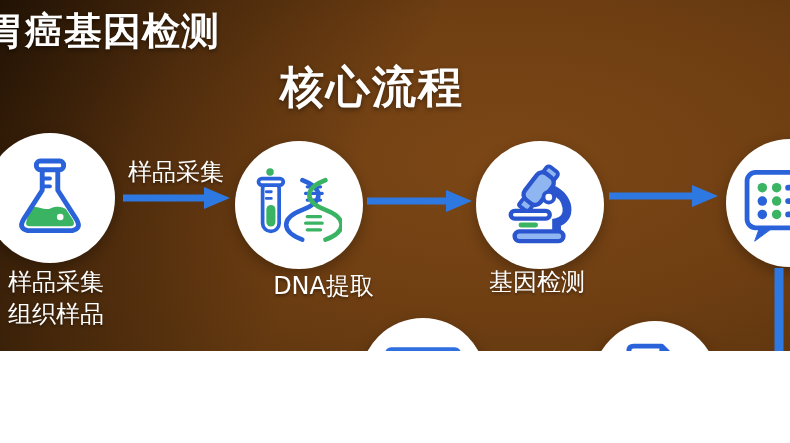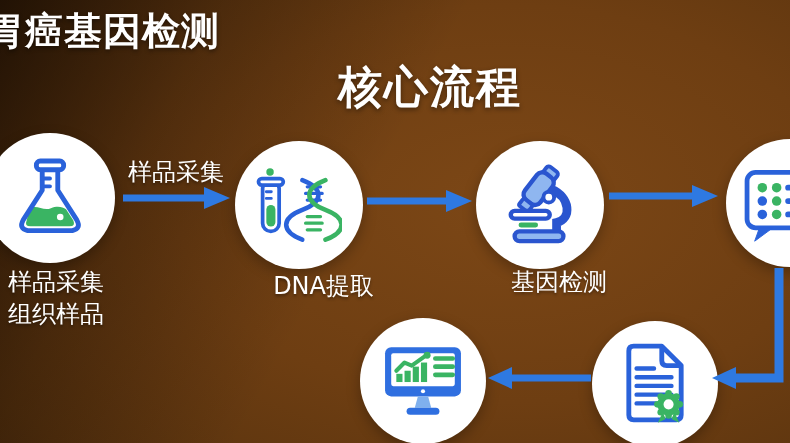--- a/index.html
+++ b/index.html
@@ -1,31 +1,31 @@
 <!DOCTYPE html>
 <html><head>
 <meta charset="utf-8">
 <style>
   html,body{margin:0;padding:0;}
   .stage{
-    position:relative; width:790px; height:443px; overflow:hidden;
+    position:relative; width:790px; height:351px; overflow:hidden;
     font-family:"DejaVu Sans","Liberation Sans",sans-serif;
     background:
       linear-gradient(118deg, rgba(8,3,0,0.68) 0%, rgba(8,3,0,0.28) 22%, rgba(8,3,0,0) 46%),
       radial-gradient(130% 140% at 64% 46%, #7c4716 0%, #6e3e12 32%, #59330e 58%, #3e240a 82%, #281704 100%);
     color:#fff;
   }
   .title{
     position:absolute; left:-14px; top:6px; margin:0;
     font-size:38px; font-weight:bold; letter-spacing:1px;
     text-shadow:0 2px 4px rgba(0,0,0,0.45);
   }
   .subtitle{
     position:absolute; left:280px; top:58px; width:300px; margin:0;
-    text-align:center; font-size:44px; font-weight:bold; letter-spacing:2px;
+    text-align:left; font-size:44px; font-weight:bold; letter-spacing:2px;
     text-shadow:0 2px 5px rgba(0,0,0,0.45);
   }
   .circle{
     position:absolute; background:#fff; border-radius:50%;
     display:flex; align-items:center; justify-content:center;
     box-shadow:0 5px 14px rgba(0,0,0,0.28);
   }
   .c1{left:-15px; top:133px; width:130px; height:130px;}
   .c2{left:235px; top:141px; width:128px; height:128px;}
   .c3{left:476px; top:141px; width:128px; height:128px;}
@@ -43,21 +43,21 @@
     text-shadow:0 2px 3px rgba(0,0,0,0.4); white-space:nowrap;
   }
   .al1{left:118px; top:156px; width:116px;}
   .al3{left:600px; top:156px; width:124px;}
   .step-label{
     position:absolute; text-align:center; font-size:24px; font-weight:500;
     line-height:32px; text-shadow:0 2px 3px rgba(0,0,0,0.4); white-space:nowrap;
   }
   .sl1{left:-19px; top:266px; width:150px;}
   .sl2{left:224px; top:270px; width:150px;text-align:right;}
-  .sl3{left:484px; top:266px; width:150px;}
+  .sl3{left:462px; top:266px; width:150px;}
   .step-label span{display:block;}
 </style>
 </head>
 <body>
 
 <div class="stage">
 
   <h1 class="title">胃癌基因检测</h1>
   <h2 class="subtitle">核心流程</h2>
 

